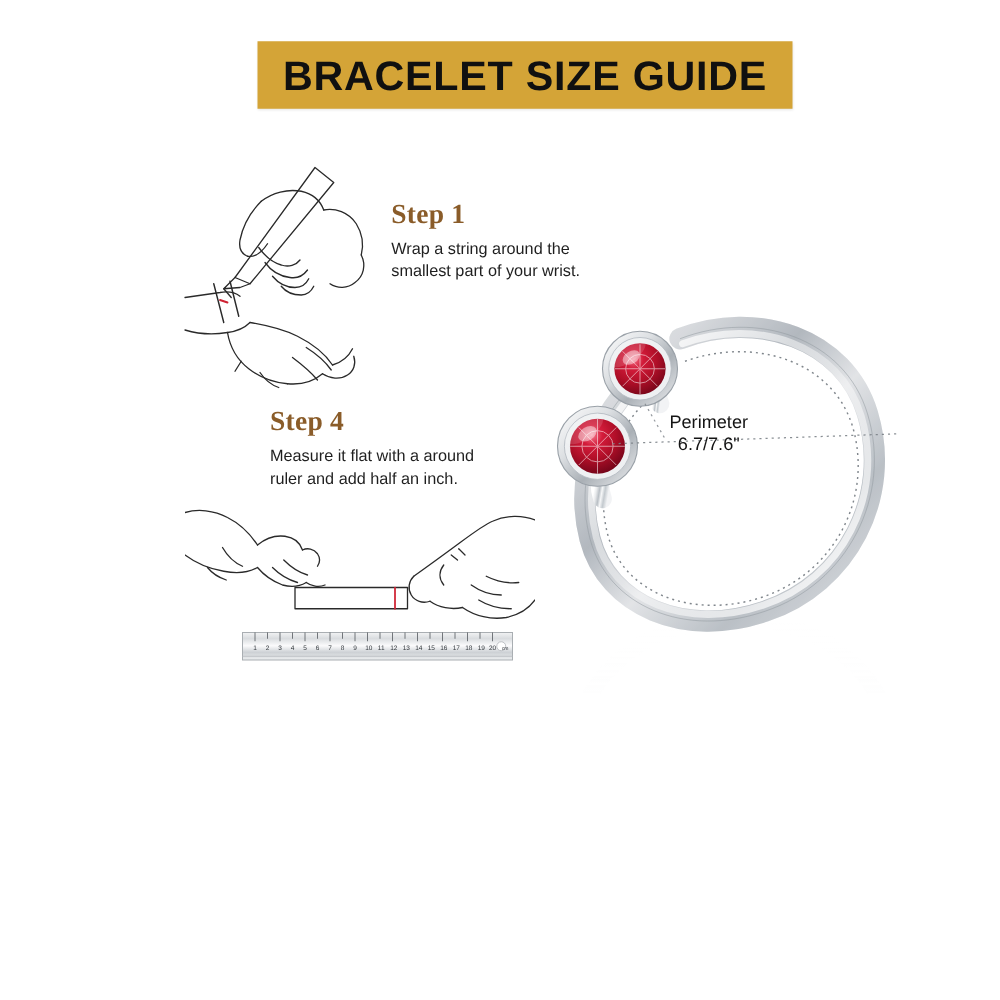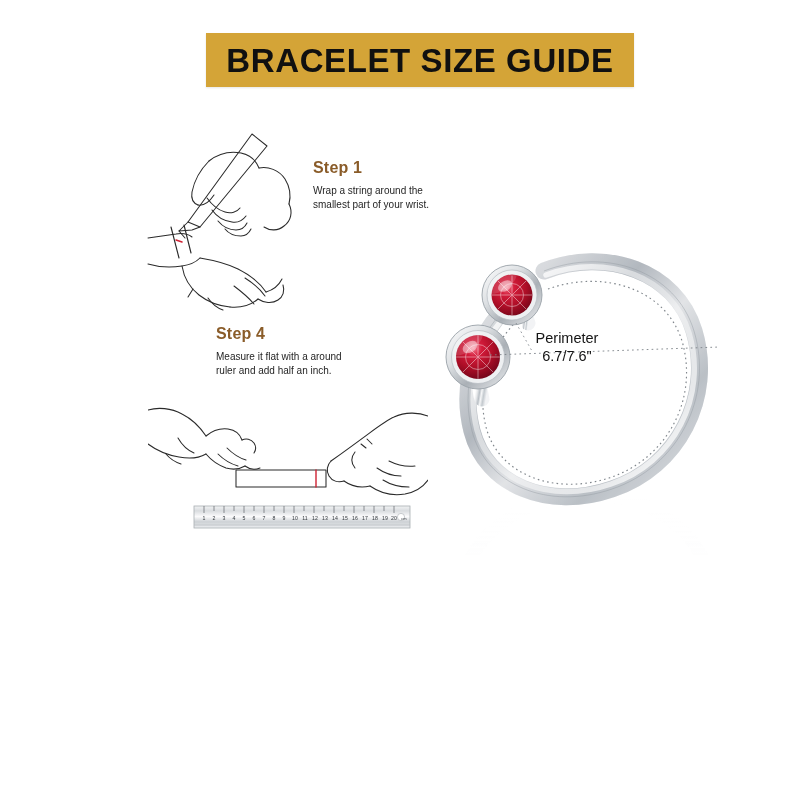--- a/index.html
+++ b/index.html
@@ -43,28 +43,29 @@
     letter-spacing: 0.6px;
     color: #101010;
     line-height: 1;
     white-space: nowrap;
   }
 
   
   .step-block { position: absolute; }
   .step-heading {
     color: #8a5c29;
-    font-size: 16px;
+    font-size: 22px;
     font-weight: bold;
     letter-spacing: 0.2px;
     margin: 0 0 8px 0;
     line-height: 1;
+    font-family: Liberation Serif, serif;
   }
   .step-body {
-    font-size: 10px;
+    font-size: 13px;
     line-height: 1.42;
     color: #1f1f1f;
     margin: 0;
     white-space: pre-line;
   }
 
   #step1-block { left: 293px; top: 160px; width: 215px; }
   #step2-block { left: 196px; top: 326px; width: 230px; }
 
   

